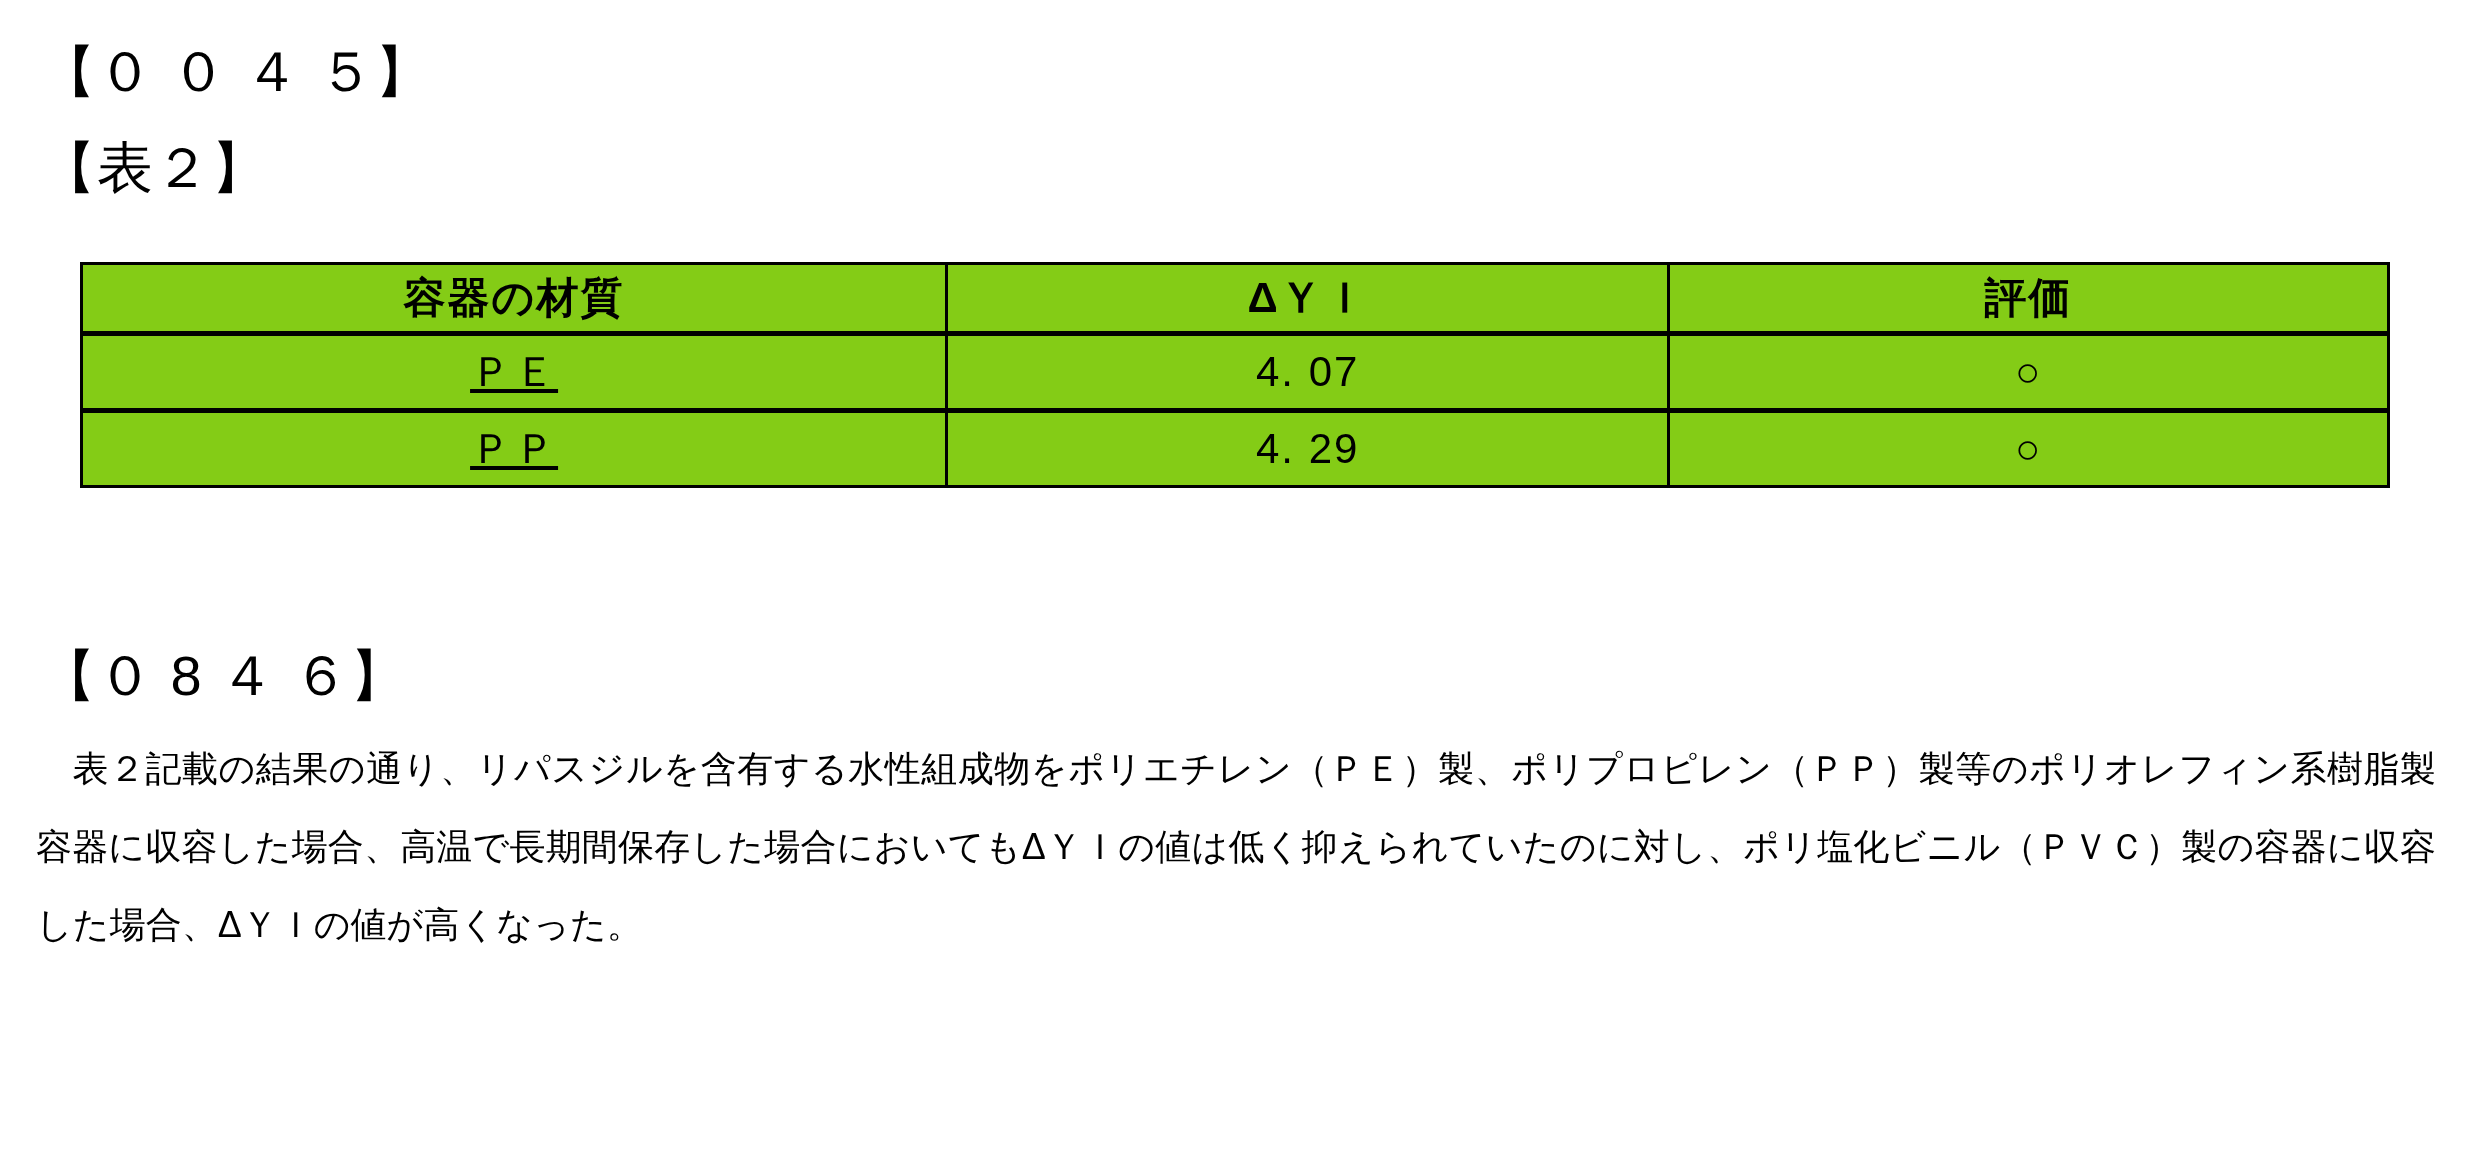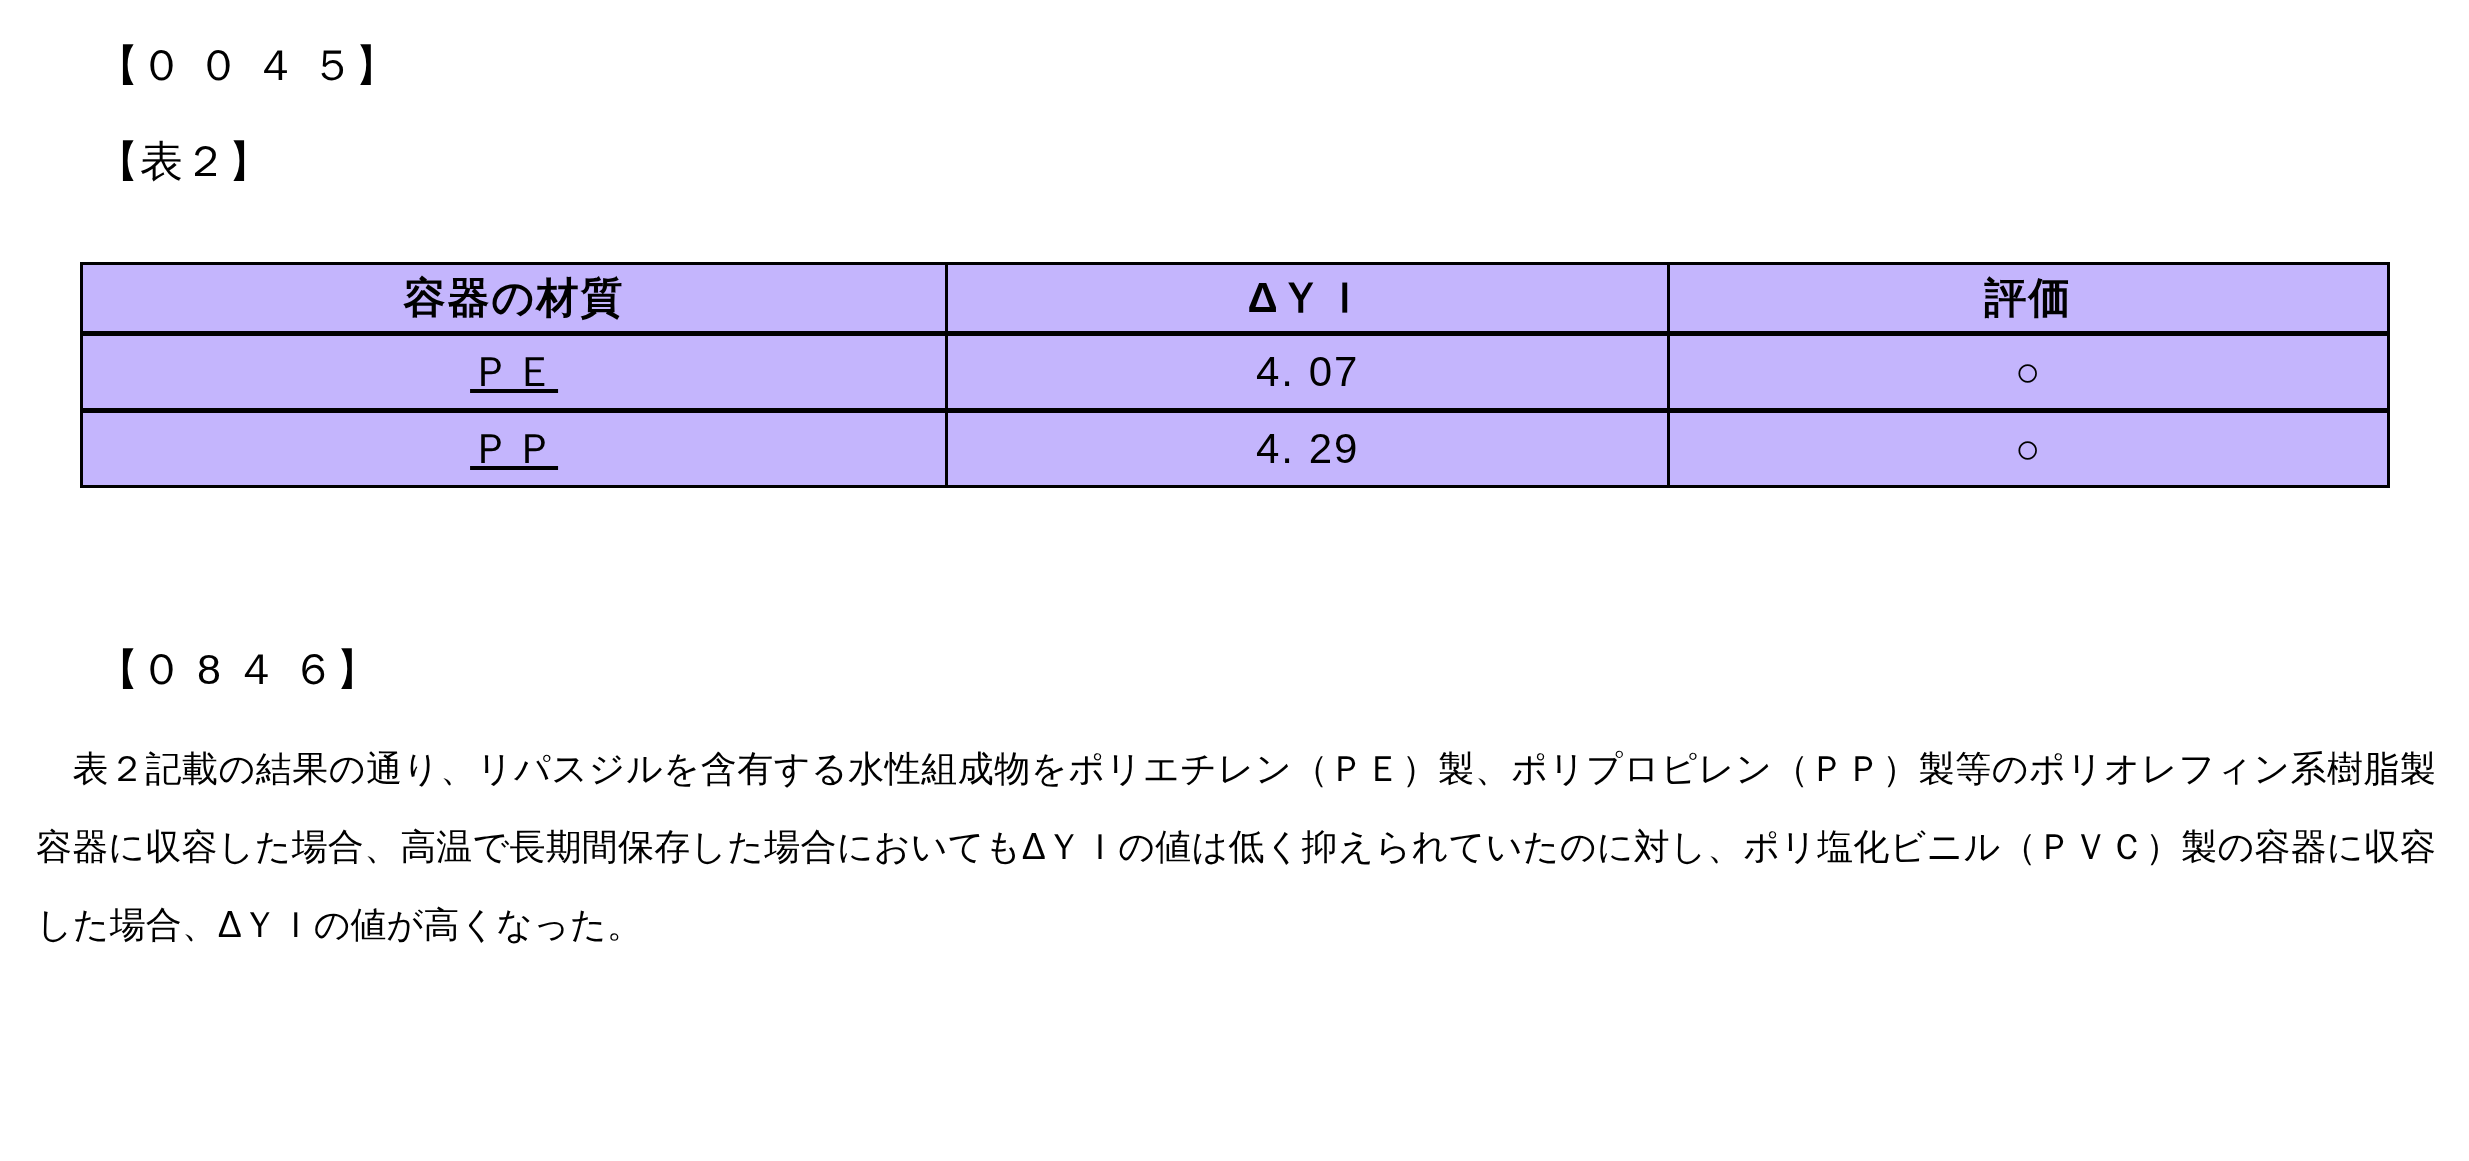--- a/index.html
+++ b/index.html
@@ -15,23 +15,23 @@
     overflow: hidden;
   }
   .page {
     position: relative;
     width: 2469px;
     height: 1161px;
     box-sizing: border-box;
     padding: 0;
   }
   .para-label {
-    font-size: 43px;
+    font-size: 56px;
     letter-spacing: 1px;
-    margin-left: 96px;
+    margin-left: 40px;
     line-height: 1.0;
   }
   #para-0045 {
     position: absolute;
     top: 44px;
     left: 0;
   }
   #table-label {
     position: absolute;
     top: 140px;
@@ -40,21 +40,21 @@
   .table-wrap {
     position: absolute;
     top: 262px;
     left: 80px;
     width: 2310px;
   }
   table.data-table {
     border-collapse: collapse;
     width: 100%;
     table-layout: fixed;
-    background: #c4b5fd;
+    background: #84cc16;
   }
   table.data-table th,
   table.data-table td {
     border: 3px solid #000000;
     text-align: center;
     font-weight: normal;
     font-size: 42px;
     letter-spacing: 2px;
     padding: 0;
   }

